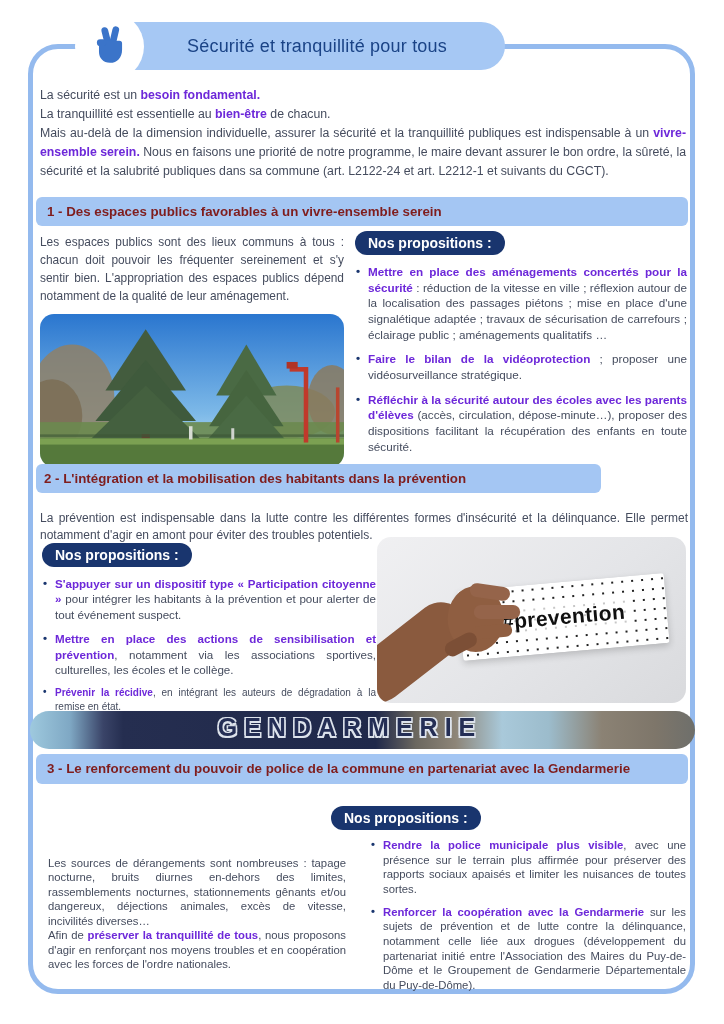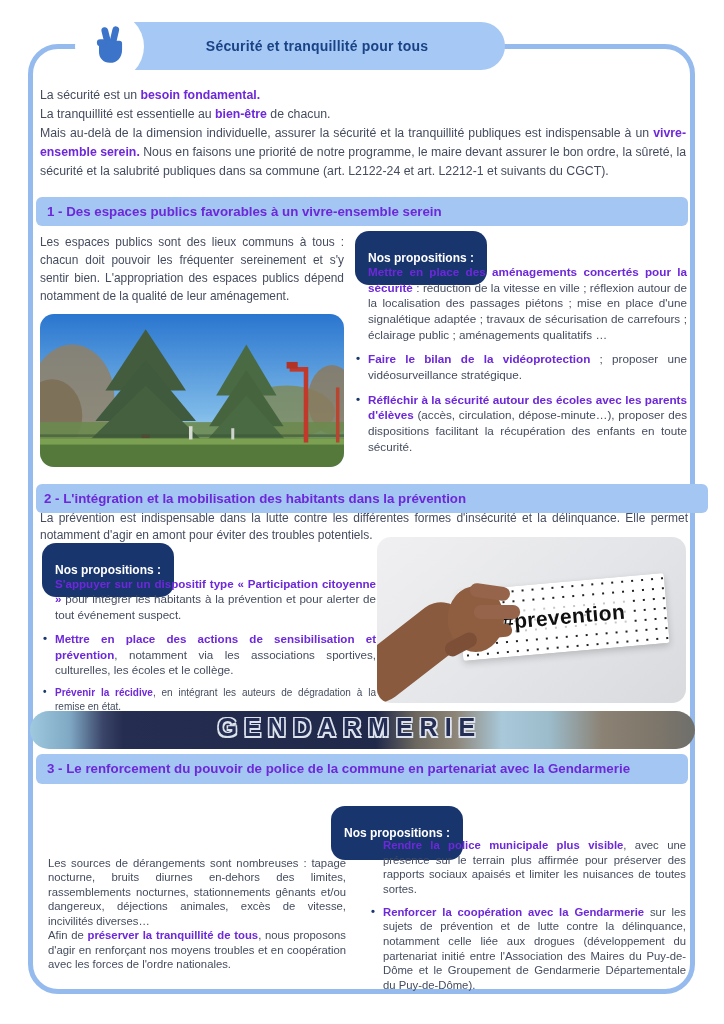--- a/index.html
+++ b/index.html
@@ -7,34 +7,34 @@
         font-family:"Liberation Sans",sans-serif;color:#454c5e;}
   .abs{position:absolute;}
 
   
   .frame{left:28px;top:44px;width:667px;height:950px;border:5px solid #94baee;
          border-radius:30px;box-sizing:border-box;z-index:1;}
 
   
   .title-pill{left:103px;top:22px;width:402px;height:48px;background:#a6c8f4;border-radius:26px;
               display:flex;align-items:center;justify-content:center;z-index:3;}
-  .title-pill span{color:#1a4386;font-weight:bold;font-size:14px;letter-spacing:.2px;padding-left:26px;}
+  .title-pill span{color:#1a4386;font-weight:normal;font-size:18px;letter-spacing:.2px;padding-left:26px;}
   .logo-circle{left:75px;top:12px;width:69px;height:69px;background:#ffffff;border-radius:50%;
                z-index:4;display:flex;align-items:center;justify-content:center;}
 
   
   .intro{left:40px;top:86px;width:646px;z-index:2;}
   .intro p{margin:0;font-size:12.3px;line-height:1.55;}
   .just{text-align:justify;}
   .hl{color:#6d28d9;font-weight:bold;}
 
-  .bar{background:#a4c6f3;border-radius:6px;padding:6px 11px;color:#6d28d9;font-weight:bold;
+  .bar{background:#a4c6f3;border-radius:6px;padding:6px 11px;color:#7f1d1d;font-weight:bold;
        font-size:13.3px;line-height:1.3;box-sizing:border-box;z-index:2;}
-  .badge{background:#19356e;color:#ffffff;font-weight:bold;font-size:12px;
-         padding:20px 13px;border-radius:14px;z-index:2;white-space:nowrap;}
+  .badge{background:#19356e;color:#ffffff;font-weight:bold;font-size:14px;
+         padding:4px 13px;border-radius:14px;z-index:2;white-space:nowrap;}
 
   .para{font-size:11.9px;line-height:1.5;z-index:2;margin:0;}
 
   ul.props{list-style:none;margin:0;padding:0;z-index:2;}
   ul.props li{position:relative;padding-left:13px;margin-bottom:9px;font-size:11.7px;
               line-height:1.34;text-align:justify;}
   ul.props li::before{content:"\2022";position:absolute;left:1px;top:-1px;color:#19356e;font-weight:bold;}
 
   .s3text{font-size:11.3px;line-height:1.28;}
   .s3text p{margin:0;text-align:justify;}
@@ -131,21 +131,21 @@
     </svg>
   </div>
 
   <div class="abs badge" style="left:355px;top:231px;">Nos propositions :</div>
   <ul class="abs props" style="left:355px;top:264px;width:332px;">
     <li><span class="hl">Mettre en place des aménagements concertés pour la sécurité</span><span> : réduction de la vitesse en ville ; réflexion autour de la localisation des passages piétons ; mise en place d'une signalétique adaptée ; travaux de sécurisation de carrefours ; éclairage public ; aménagements qualitatifs …</span></li>
     <li><span class="hl">Faire le bilan de la vidéoprotection</span><span> ; proposer une vidéosurveillance stratégique.</span></li>
     <li><span class="hl">Réfléchir à la sécurité autour des écoles avec les parents d'élèves</span><span> (accès, circulation, dépose-minute…), proposer des dispositions facilitant la récupération des enfants en toute sécurité.</span></li>
   </ul>
 
-  <div class="abs bar" style="left:36px;top:484px;width:672px;padding-left:8px;">2 - L'intégration et la mobilisation des habitants dans la prévention</div>
+  <div class="abs bar" style="left:36px;top:464px;width:565px;padding-left:8px;">2 - L'intégration et la mobilisation des habitants dans la prévention</div>
 
   <p class="abs para just" style="left:40px;top:510px;width:648px;font-size:12px;line-height:1.45;">La prévention est indispensable dans la lutte contre les différentes formes d'insécurité et la délinquance. Elle permet notamment d'agir en amont pour éviter des troubles potentiels.</p>
 
   <div class="abs badge" style="left:42px;top:543px;">Nos propositions :</div>
   <ul class="abs props" style="left:42px;top:576px;width:334px;">
     <li style="font-size:11.6px;line-height:1.33;"><span class="hl">S'appuyer sur un dispositif type « Participation citoyenne »</span><span> pour intégrer les habitants à la prévention et pour alerter de tout événement suspect.</span></li>
     <li style="font-size:11.6px;line-height:1.33;"><span class="hl">Mettre en place des actions de sensibilisation et prévention</span><span>, notamment via les associations sportives, culturelles, les écoles et le collège.</span></li>
     <li style="font-size:10px;line-height:1.33;"><span class="hl">Prévenir la récidive</span><span>, en intégrant les auteurs de dégradation à la remise en état.</span></li>
   </ul>
 

